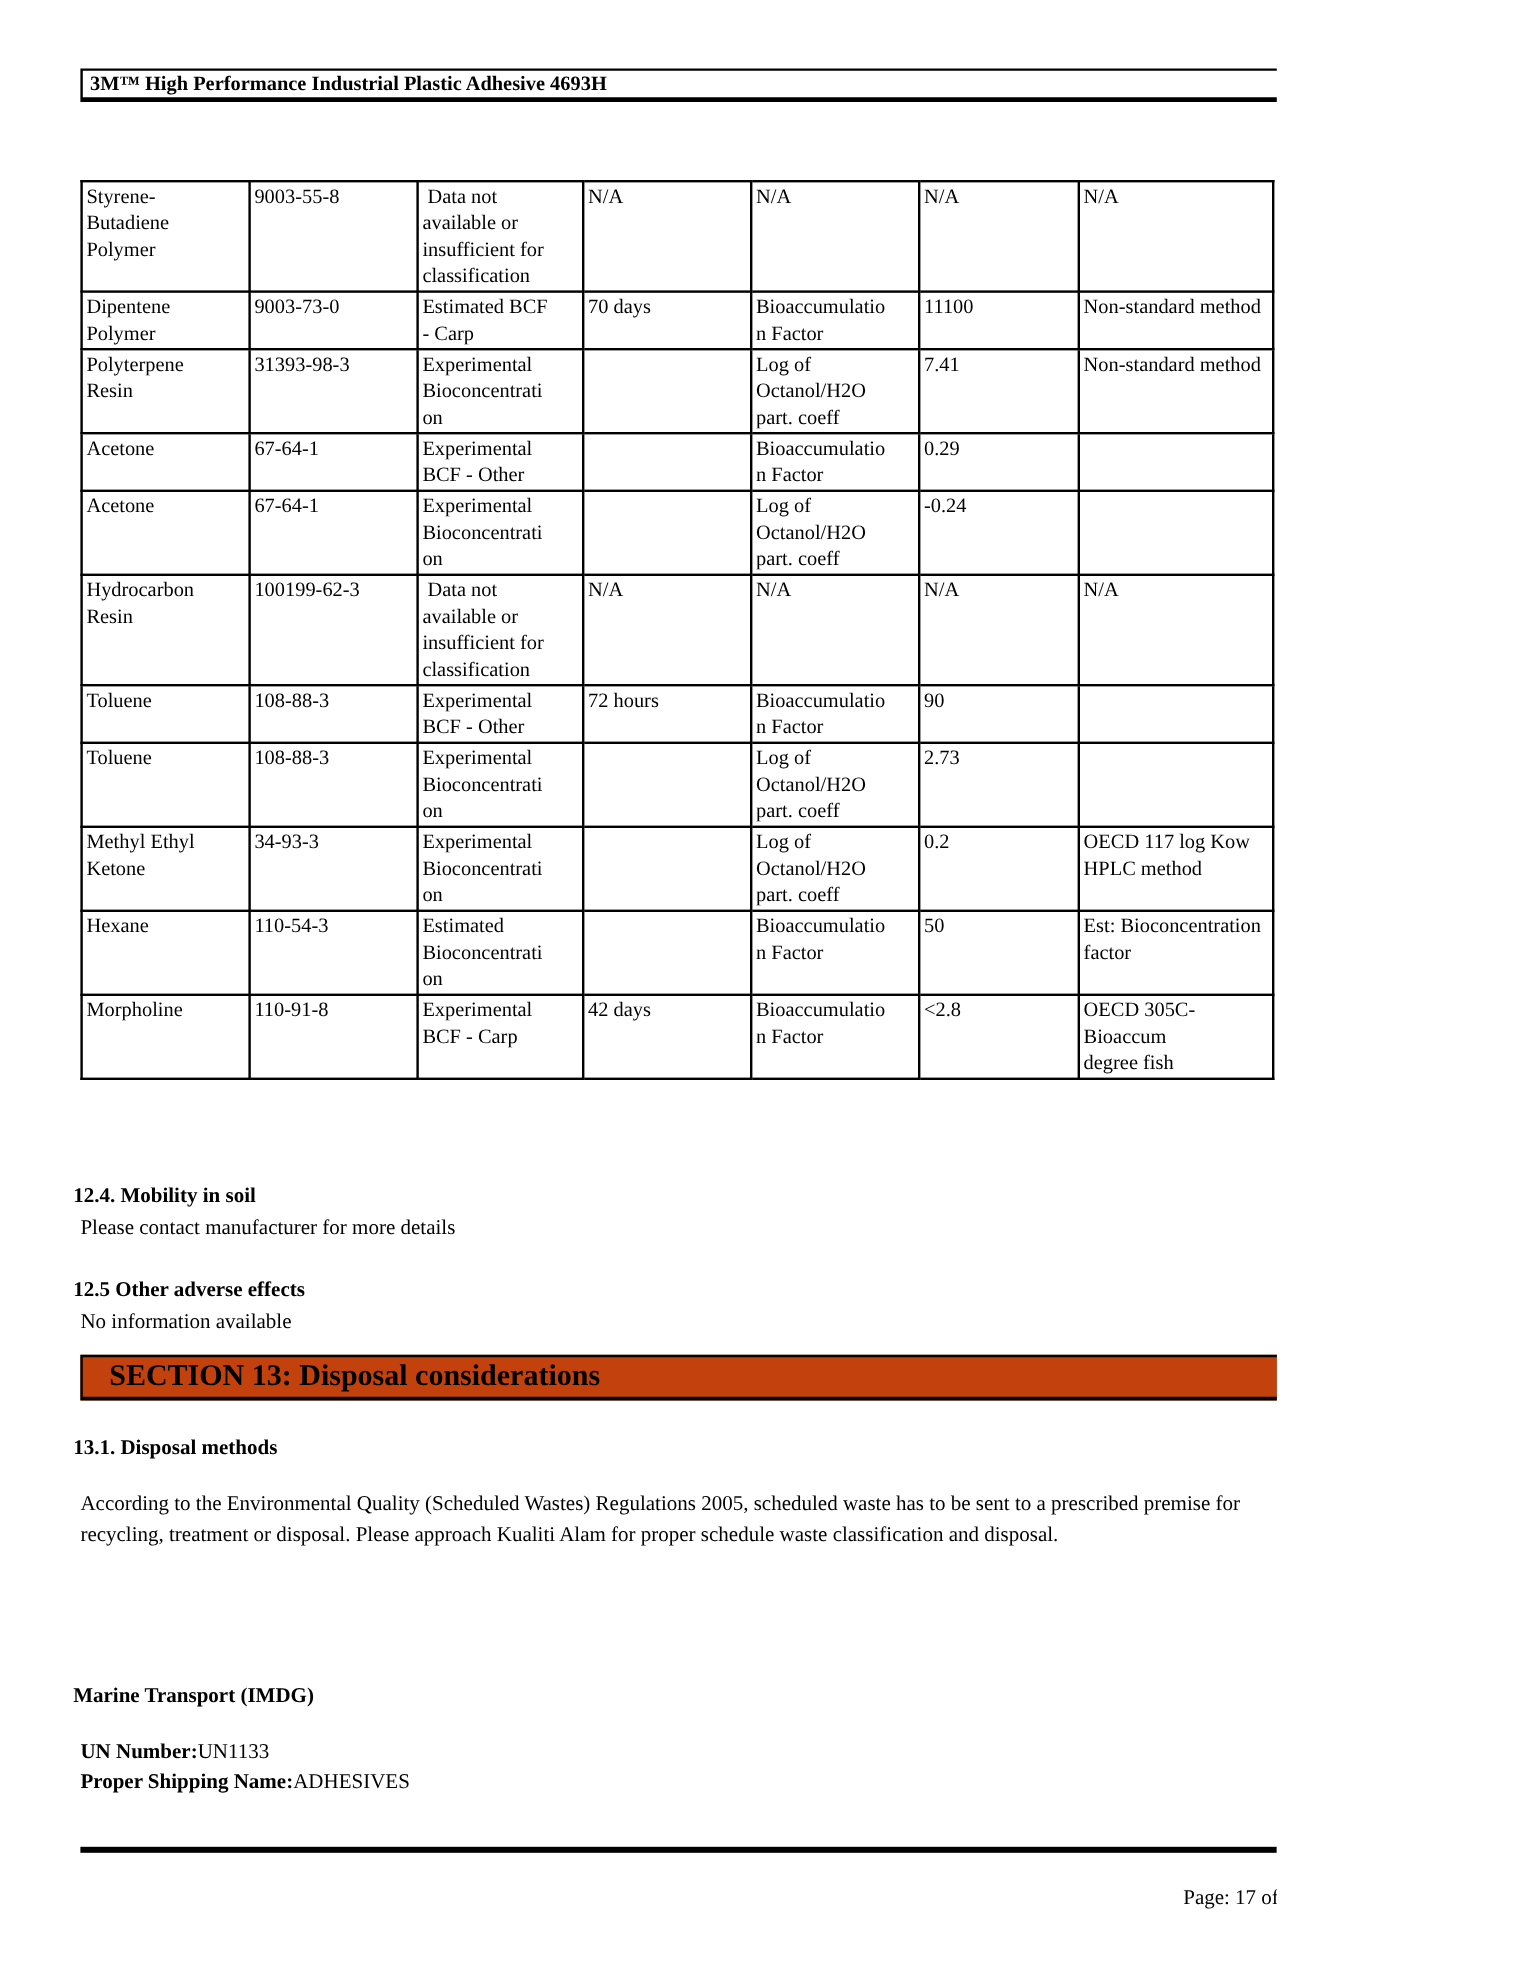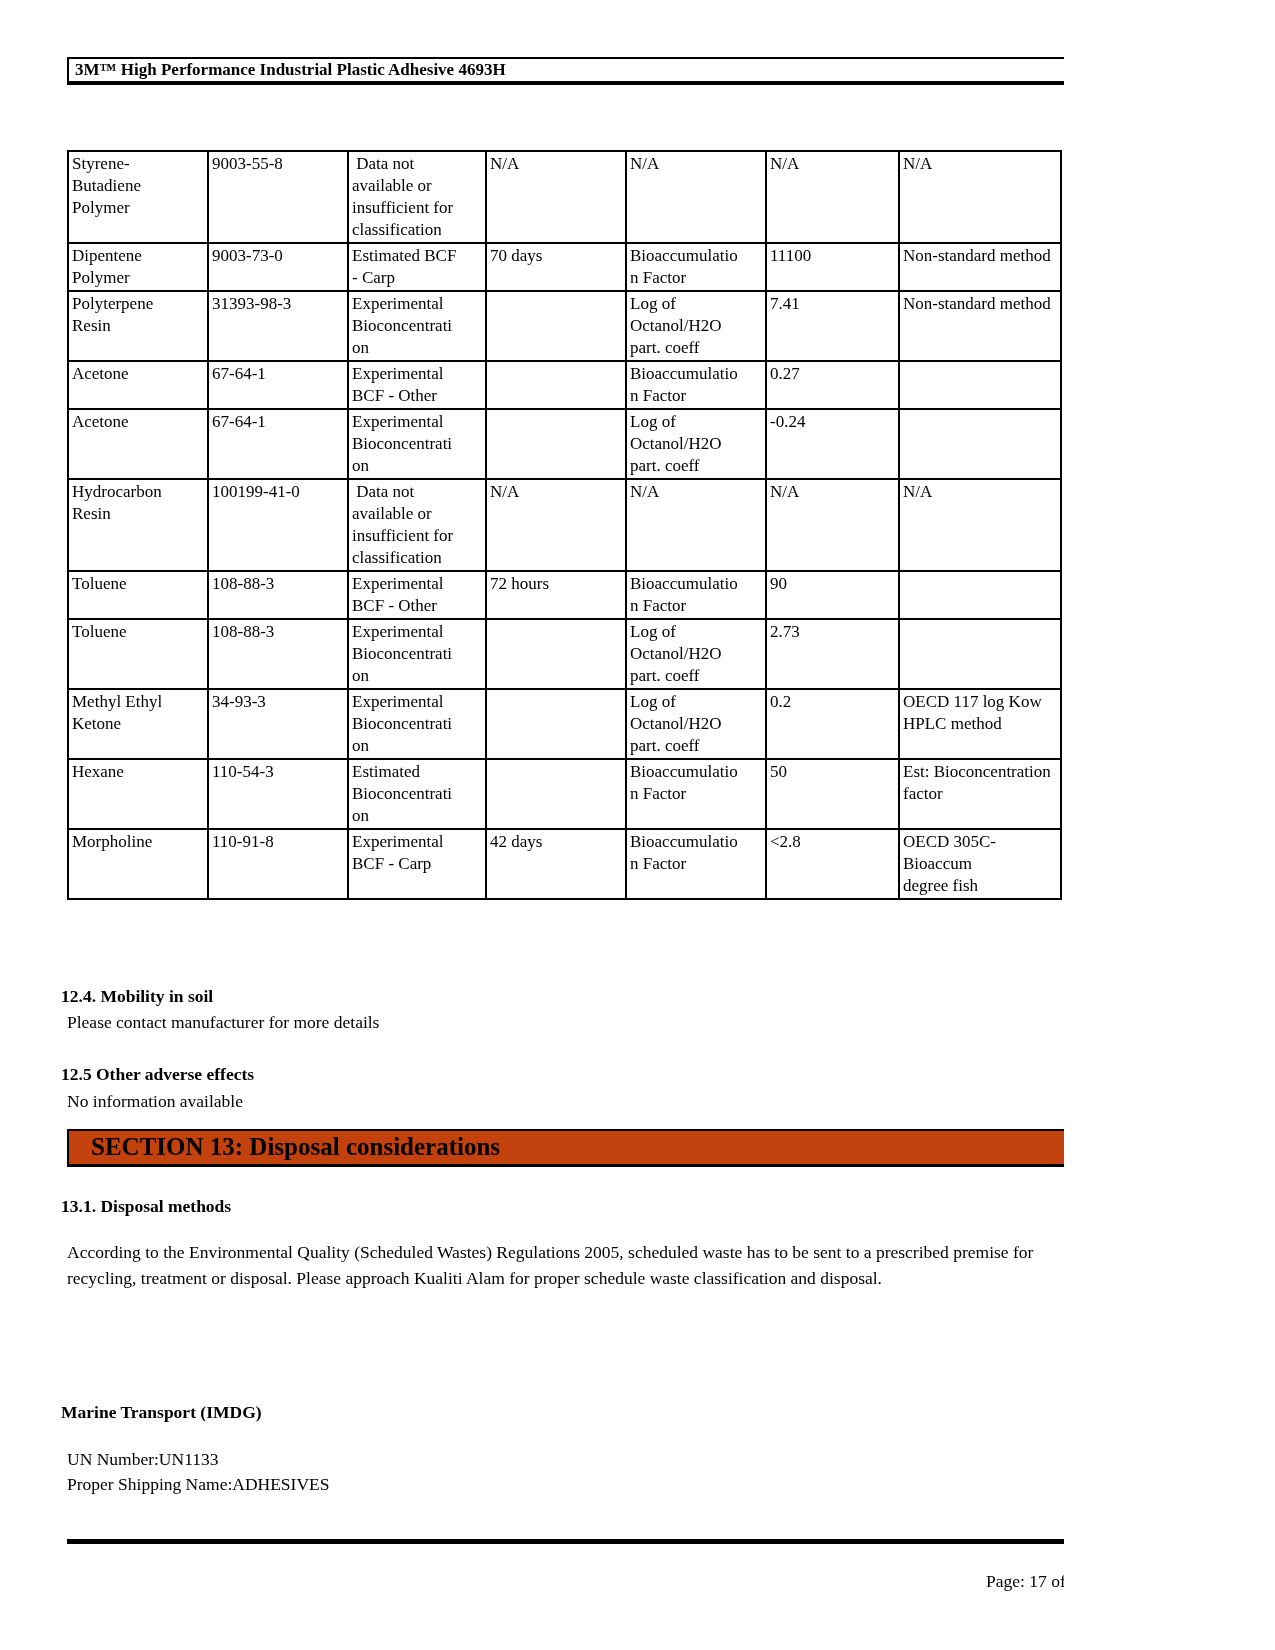--- a/index.html
+++ b/index.html
@@ -68,21 +68,21 @@
     line-height: 28px;
     padding: 2px 4px 3px 22px;
   }
   .para {
     position: absolute;
     left: 67px;
     width: 1008px;
     font-size: 17.5px;
     line-height: 26px;
   }
-  .inline-label { font-weight: normal; }
+  .inline-label { font-weight: bold; }
   .footer-rule {
     position: absolute;
     top: 1539px; left: 67px;
     width: 997px; height: 5px;
     background: #000;
   }
   .footer-page {
     position: absolute;
     top: 1571px; left: 986px;
     font-size: 17.5px;
@@ -150,40 +150,40 @@
           <td>Non-standard method</td>
         </tr>
         <tr>
           <td>Acetone</td>
           <td>67-64-1</td>
           <td>Experimental
 BCF - Other</td>
           <td></td>
           <td>Bioaccumulatio
 n Factor</td>
-          <td>0.27</td>
+          <td>0.29</td>
           <td></td>
         </tr>
         <tr>
           <td>Acetone</td>
           <td>67-64-1</td>
           <td>Experimental
 Bioconcentrati
 on</td>
           <td></td>
           <td>Log of
 Octanol/H2O
 part. coeff</td>
           <td>-0.24</td>
           <td></td>
         </tr>
         <tr>
           <td>Hydrocarbon
 Resin</td>
-          <td>100199-41-0</td>
+          <td>100199-62-3</td>
           <td> Data not
 available or
 insufficient for
 classification</td>
           <td>N/A</td>
           <td>N/A</td>
           <td>N/A</td>
           <td>N/A</td>
         </tr>
         <tr>

